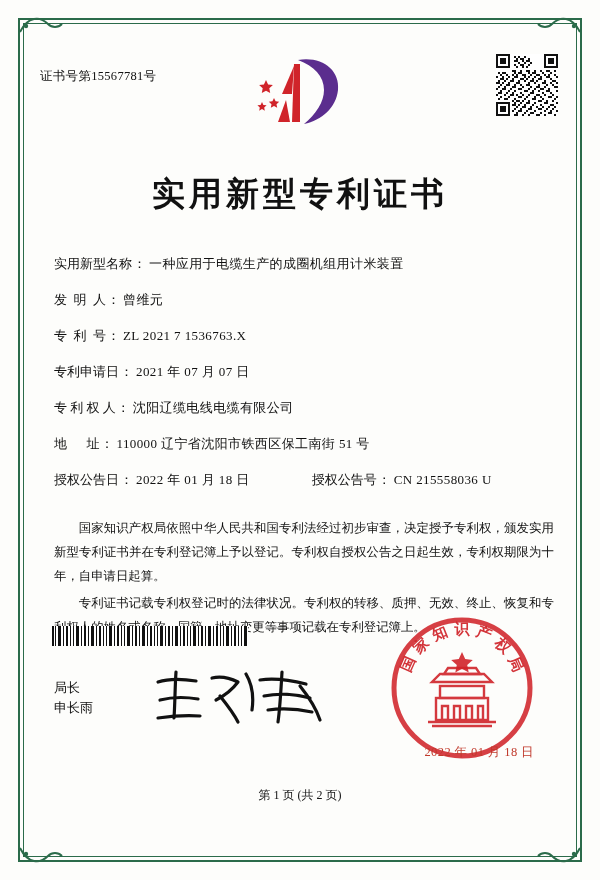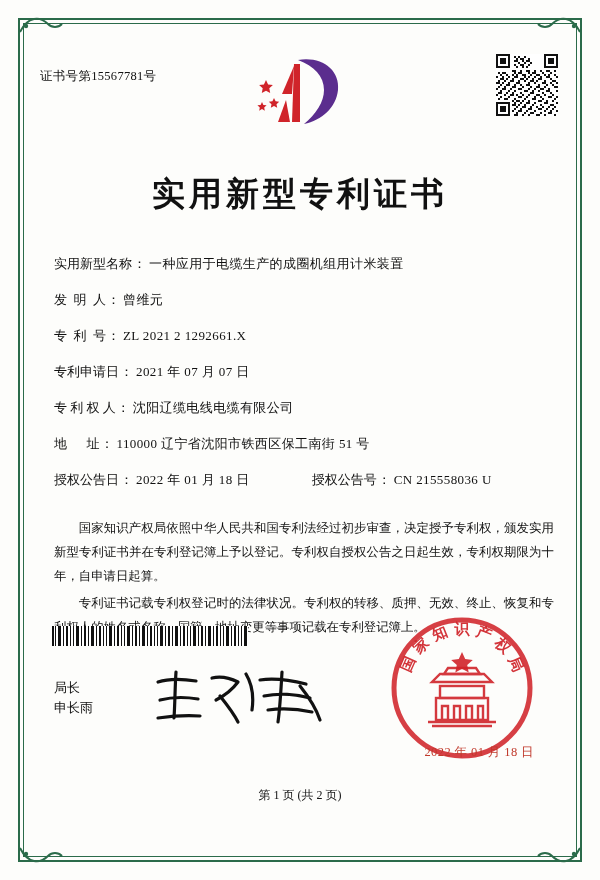--- a/index.html
+++ b/index.html
@@ -487,21 +487,21 @@
 
       <div class="field">
         <span class="lbl">发  明  人</span>
         <span class="sep">：</span>
         <span class="val">曾维元</span>
       </div>
 
       <div class="field">
         <span class="lbl">专  利  号</span>
         <span class="sep">：</span>
-        <span class="val">ZL 2021 2 1292661.X</span>
+        <span class="val">ZL 2021 7 1536763.X</span>
       </div>
 
       <div class="field">
         <span class="lbl">专利申请日</span>
         <span class="sep">：</span>
         <span class="val">2021 年 07 月 07 日</span>
       </div>
 
       <div class="field">
         <span class="lbl">专 利 权 人</span>

